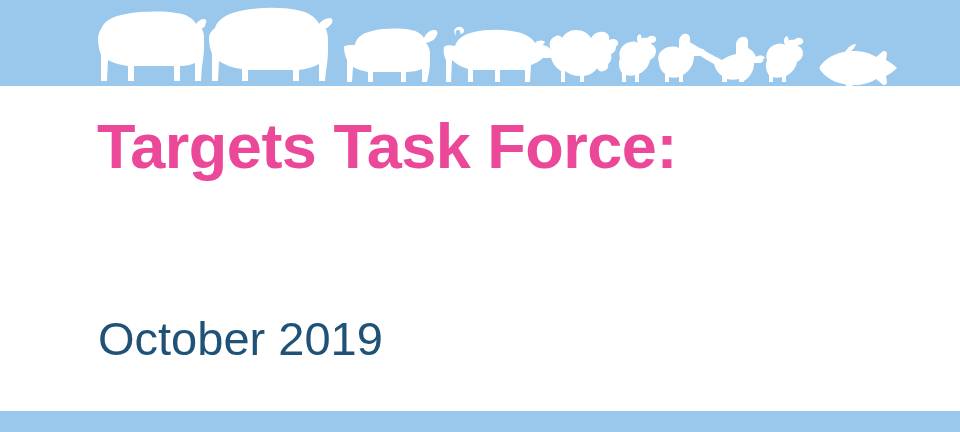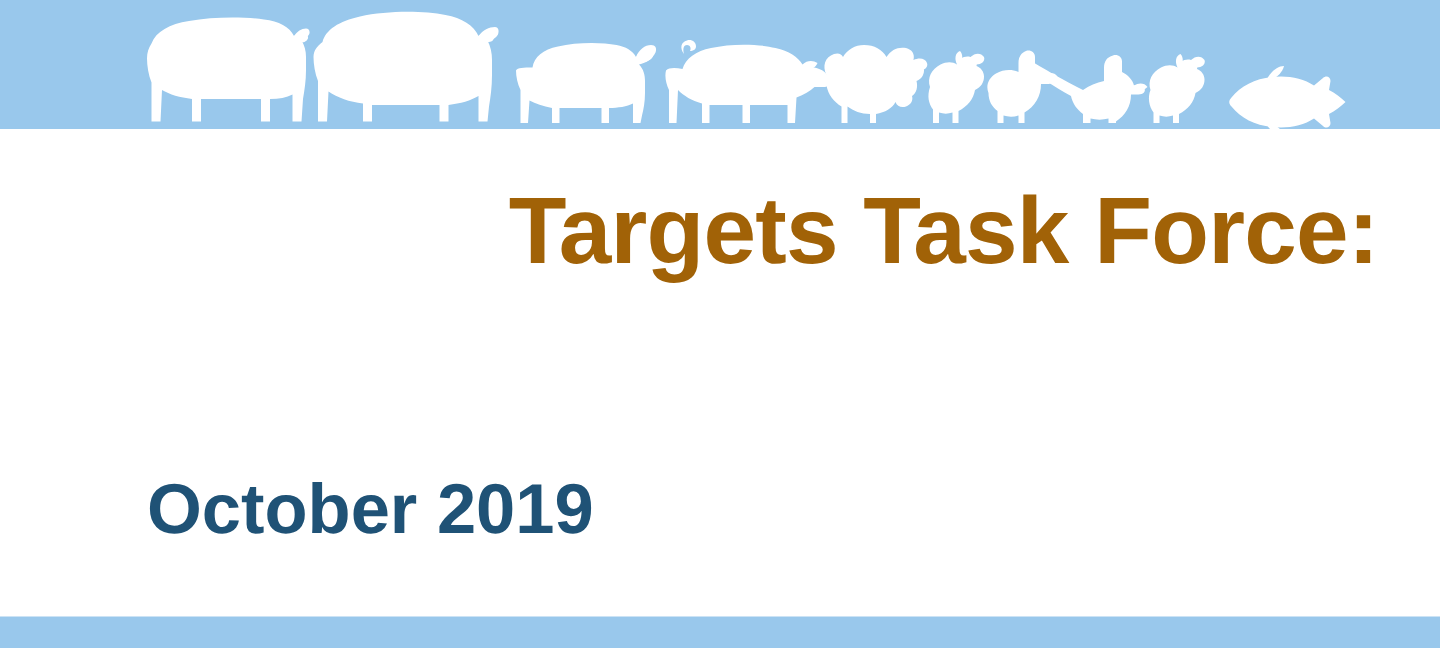--- a/index.html
+++ b/index.html
@@ -41,37 +41,36 @@
   }
 
   
   .title-block {
     position: absolute;
     left: 97px;
     top: 108px;
     width: 830px;
   }
   .title-line {
-    color: #a16207;
+    color: #ec4899;
     font-family: "Liberation Sans", sans-serif;
     font-weight: bold;
     font-size: 63px;
     line-height: 76px;
     letter-spacing: -0.5px;
     white-space: nowrap;
-    margin: 8px;
-    text-align: right;
+    margin: 0;
   }
   .subtitle {
     position: absolute;
     left: 98px;
     top: 311px;
     color: #1f5276;
     font-family: "Liberation Sans", sans-serif;
-    font-weight: bold;
+    font-weight: normal;
     font-size: 47px;
     line-height: 56px;
     letter-spacing: 0px;
     white-space: nowrap;
     margin: 0;
   }
 
   
   .footer-bar {
     position: absolute;

